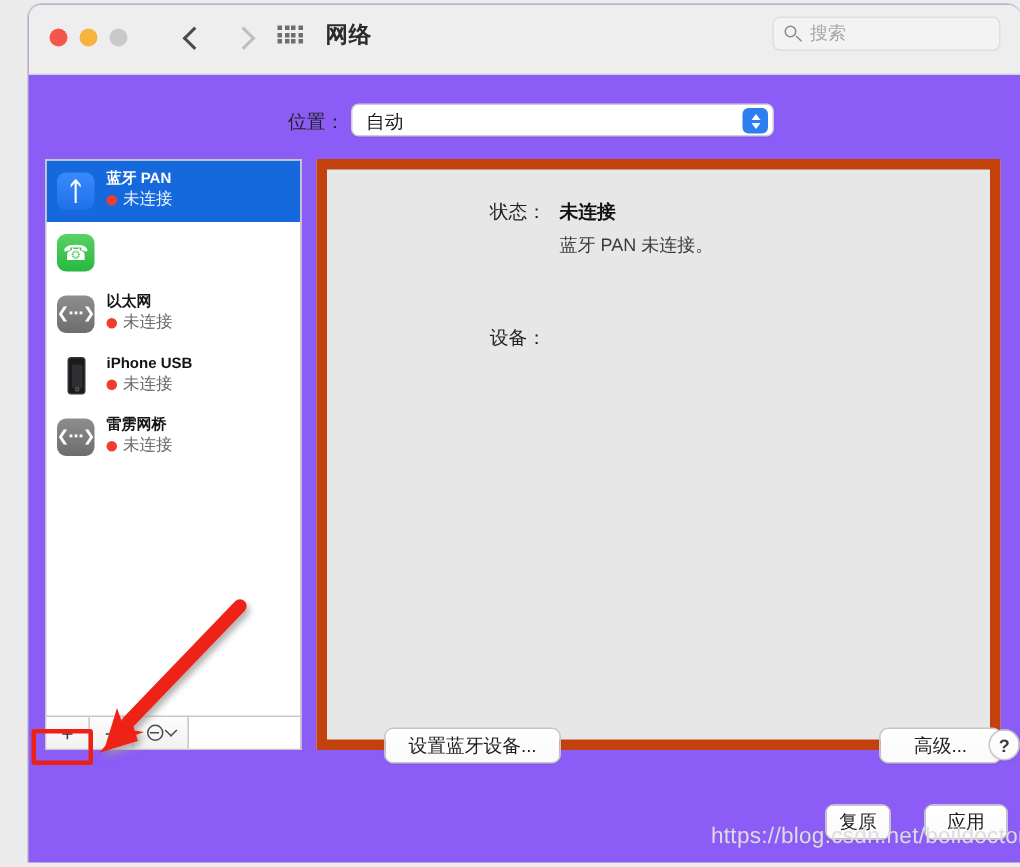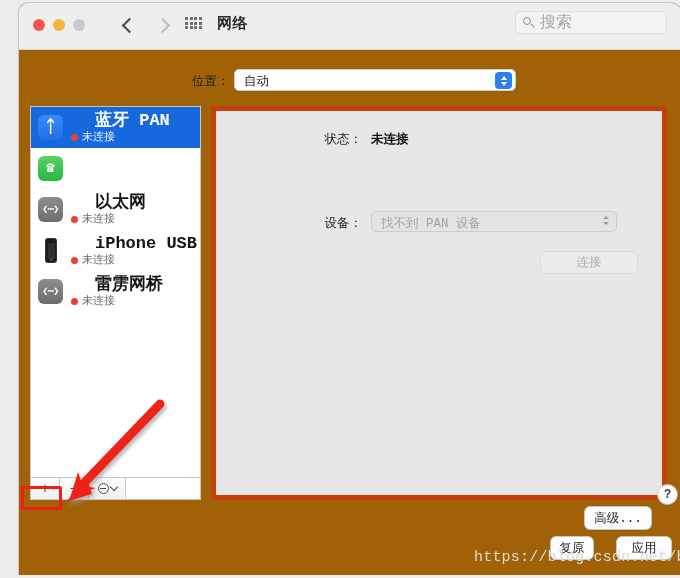--- a/index.html
+++ b/index.html
@@ -18,28 +18,27 @@
     overflow: hidden;
     background: #ececec;
   }
   
   .win-frame {
     position: absolute;
     left: 18px;
     top: 2px;
     width: 662px;
     height: 572px;
-    background: #a16207;
+    background: #8b5cf6;
     border-top-left-radius: 10px;
     border-top-right-radius: 10px;
     border-left: 1px solid #c9c9c9;
     border-top: 1px solid #c9c9c9;
     box-shadow: 0 0 0 0 rgba(0,0,0,0);
     overflow: hidden;
-    font-family: Liberation Mono, monospace;
   }
   
   .titlebar {
     position: absolute;
     left: 0;
     top: 0;
     width: 662px;
     height: 46px;
     background: #eeeeee;
     border-bottom: 1px solid #d4d4d4;
@@ -134,21 +133,21 @@
   }
   .searchfield .mag::after {
     content: "";
     position: absolute;
     left: 7px; top: 7.5px;
     width: 4.5px; height: 1.4px;
     background: #8a8a8a;
     transform: rotate(45deg);
   }
   .search-ph {
-    font-size: 16px;
+    font-size: 12px;
     color: #a7a7a7;
   }
 
   
   .loc-row {
     position: absolute;
     left: 0;
     top: 58px;
     width: 662px;
     height: 30px;
@@ -225,25 +224,24 @@
   .svc.selected { background: #1569dd; }
   .svc .ico {
     width: 27px;
     height: 27px;
     flex: 0 0 auto;
     margin-right: 7px;
     position: relative;
   }
   .svc .txt { line-height: 1.05; }
   .svc .name {
-    font-size: 17px;
+    font-size: 10px;
     color: #141414;
     font-weight: 600;
     display: block;
-    margin-left: 24px;
   }
   .svc.selected .name { color: #ffffff; }
   .svc .statusline {
     display: flex;
     align-items: center;
     margin-top: 2px;
   }
   .dot {
     width: 7px; height: 7px;
     border-radius: 50%;
@@ -378,21 +376,21 @@
   }
 
   
   .panel {
     position: absolute;
     left: 192px;
     top: 103px;
     width: 456px;
     height: 394px;
     background: #e7e7e7;
-    border: 5px solid #c2410c;
+    border: 7px solid #c2410c;
     box-sizing: border-box;
   }
   .field-label {
     position: absolute;
     font-size: 12.5px;
     color: #222;
     text-align: right;
   }
   .status-label { left: 92px; top: 20px; width: 54px; }
   .status-value {
@@ -471,23 +469,22 @@
     position: absolute;
     left: 38px;
     top: 372px;
     width: 118px;
     height: 24px;
   }
   .adv-btn {
     position: absolute;
     left: 368px;
     top: 372px;
-    width: 68px;
+    width: 82px;
     height: 24px;
-    margin-top: 23px;
   }
   .help-btn {
     position: absolute;
     left: 441px;
     top: 373px;
     width: 21px;
     height: 21px;
     border-radius: 50%;
     font-size: 12px;
     font-weight: 700;
@@ -668,32 +665,26 @@
       <div class="lb-btn gear">
         <span class="gear-circle"></span>
         <span class="mini-chev"></span>
       </div>
       <div class="lb-rest"></div>
     </div>
 
     <div class="panel">
       <span class="field-label status-label">状态：</span>
       <span class="status-value">未连接</span>
+      <span class="status-desc">蓝牙 PAN 未连接。</span>
 
       <span class="field-label device-label">设备：</span>
-      <div class="popup-disabled">
-        <span class="value">找不到 PAN 设备</span>
-        <span class="chevs">
-          <i class="u"></i>
-            <i class="d"></i>
-        </span>
-      </div>
-
-      <div class="btn disabled connect-btn">连接</div>
-
+
+
+      <div class="btn bt-setup-btn">设置蓝牙设备...</div>
       <div class="btn adv-btn">高级...</div>
       <div class="btn help-btn">?</div>
     </div>
 
     <div class="btn revert-btn">复原</div>
     <div class="btn apply-btn">应用</div>
 
     <div class="watermark">https://blog.csdn.net/boildoctor</div>
   </div>
 

